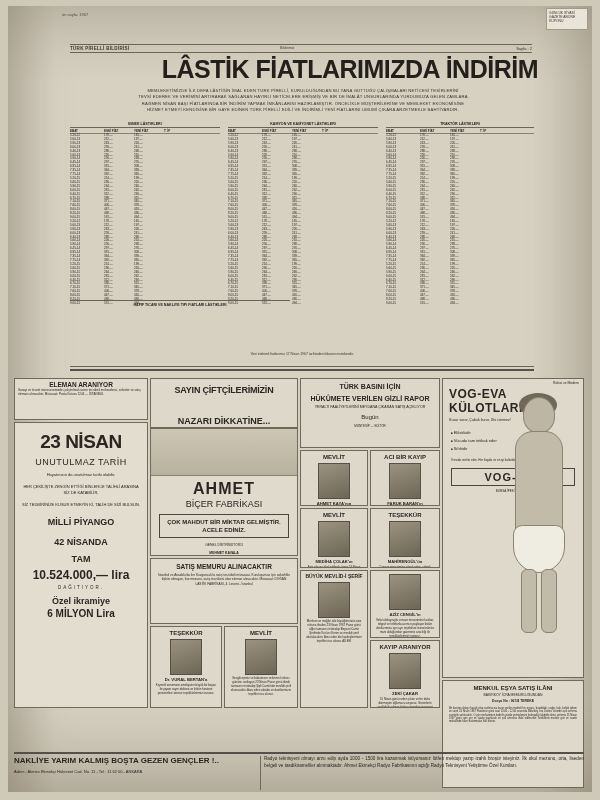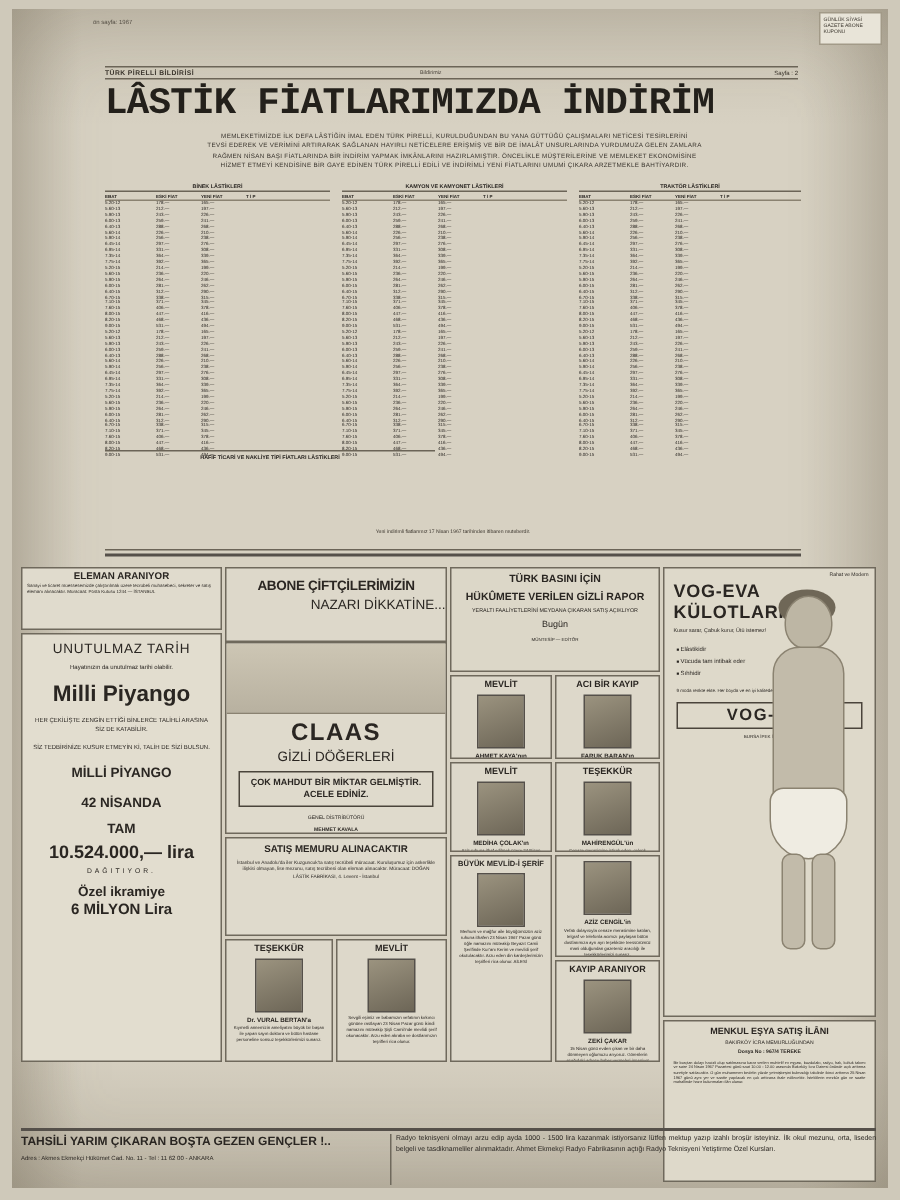--- a/index.html
+++ b/index.html
@@ -35,22 +35,22 @@
   }
 
   
   .hdr-line{position:absolute;left:70px;top:44px;width:462px;border-top:1px solid #6b6457;}
   .hdr-left{position:absolute;left:70px;top:46px;font-size:4.5px;letter-spacing:.3px;font-weight:bold;color:#3a342c;}
   .hdr-mid{position:absolute;left:280px;top:46px;font-size:3.6px;color:#4a443b;}
   .hdr-right{position:absolute;right:68px;top:46px;font-size:4px;color:#3a342c;}
   .hdr-line2{position:absolute;left:70px;top:52px;width:462px;border-top:1px solid #6b6457;}
 
   .headline{
-    position:absolute;left:70px;top:56px;width:468px;text-align:left;
-    font-family:Liberation Mono, monospace;
+    position:absolute;left:70px;top:56px;width:468px;text-align:right;
+    font-family:Liberation Sans, sans-serif;
     font-weight:bold;font-size:25px;letter-spacing:-.5px;color:#23201b;
     line-height:26px;
   }
   .sub-block{position:absolute;left:74px;top:88px;width:458px;text-align:center;}
   .sub-block div{font-size:4.2px;line-height:6.4px;color:#38332c;letter-spacing:.2px;}
 
   
   .tables{
     position:absolute;left:70px;top:122px;width:464px;height:250px;
   }
@@ -87,21 +87,21 @@
   #ad-piyango .l10{font-size:10px;font-weight:bold;margin-top:2px;}
 
   
   #ad-eleman{left:0;top:0;width:134px;height:42px;background:#e0dbcd;}
   #ad-eleman .t{font-size:6.5px;font-weight:bold;text-align:center;margin-top:2px;}
   #ad-eleman .s{font-size:3px;line-height:3.8px;padding:1px 3px;}
 
   
   #ad-ciftci{left:136px;top:0;width:148px;height:50px;background:#ddd8ca;}
   #ad-ciftci .t1{font-size:9px;font-weight:bold;text-align:center;margin-top:6px;letter-spacing:-.2px;}
-  #ad-ciftci .t2{font-size:9px;font-weight:normal;text-align:right;margin-top:3px;}
+  #ad-ciftci .t2{font-size:9px;font-weight:bold;text-align:center;margin-top:21px;}
 
   #ad-claas{left:136px;top:50px;width:148px;height:128px;background:#dfdacc;}
   #claas-img{height:46px;background:linear-gradient(180deg,#cdc6b4,#b8b1a0);border-bottom:1px solid #8a8271;}
   #ad-claas .brand{font-size:16px;font-weight:bold;text-align:center;letter-spacing:1px;margin-top:4px;}
   #ad-claas .sl{font-size:9px;text-align:center;margin-top:1px;}
   #ad-claas .box{margin:5px 8px;border:1px solid #4a443b;padding:3px;text-align:center;font-size:6px;font-weight:bold;line-height:8px;}
   #ad-claas .addr{font-size:3.4px;text-align:center;line-height:4.6px;margin-top:3px;}
 
   #ad-satis{left:136px;top:180px;width:148px;height:66px;background:#dfdacc;}
   #ad-satis .t{font-size:6.5px;font-weight:bold;text-align:center;margin-top:4px;}
@@ -1026,43 +1026,43 @@
   <div class="tbl-rule2"></div>
 
   <div class="ads">
 
     <div class="ad" id="ad-eleman">
       <div class="t">ELEMAN ARANIYOR</div>
       <div class="s">Sanayi ve ticaret müessesemizde çalıştırılmak üzere tecrübeli muhasebeci, sekreter ve satış elemanı alınacaktır. Müracaat: Posta Kutusu 1244 — İSTANBUL</div>
     </div>
 
     <div class="ad c" id="ad-piyango">
+      <div class="l1">23 NİSAN</div>
       <div class="l2">UNUTULMAZ TARİH</div>
       <div class="l3">Hayatınızın da unutulmaz tarihi olabilir.</div>
-      <div class="l4">Milli Piyango</div>
       <div class="l5">HER ÇEKİLİŞTE ZENGİN ETTİĞİ BİNLERCE TALİHLİ ARASINA SİZ DE KATABİLİR.</div>
       <div class="l5">SİZ TEDBİRİNİZE KUSUR ETMEYİN Kİ, TALİH DE SİZİ BULSUN.</div>
       <div class="l6">MİLLİ PİYANGO</div>
       <div class="l6">42 NİSANDA</div>
       <div class="l9">TAM</div>
       <div class="l7">10.524.000,— lira</div>
       <div class="l8">DAĞITIYOR.</div>
       <div class="l9">Özel ikramiye</div>
       <div class="l10">6 MİLYON Lira</div>
     </div>
 
     <div class="ad" id="ad-ciftci">
-      <div class="t1">ABONE ÇİFTÇİLERİMİZİN</div>
+      <div class="t1">SAYIN ÇİFTÇİLERİMİZİN</div>
       <div class="t2">NAZARI DİKKATİNE...</div>
     </div>
 
     <div class="ad" id="ad-claas">
       <div id="claas-img"></div>
-      <div class="brand">CLAAS</div>
-      <div class="sl">GİZLİ DÖĞERLERİ</div>
+      <div class="brand">AHMET</div>
+      <div class="sl">BİÇER FABRİKASI</div>
       <div class="box">ÇOK MAHDUT BİR MİKTAR GELMİŞTİR. ACELE EDİNİZ.</div>
       <div class="addr">GENEL DİSTRİBÜTÖRÜ</div>
       <div class="addr b">MEHMET KAVALA</div>
 
     </div>
 
     <div class="ad" id="ad-satis">
       <div class="t">SATIŞ MEMURU ALINACAKTIR</div>
       <div class="s">İstanbul ve Anadolu'da iler Kuzguncuk'ta satış tecrübeli müracaat. Kuruluşumuz için askerlikle ilişkisi olmayan, lise mezunu, satış tecrübesi olan eleman alınacaktır. Müracaat: DOĞAN LÂSTİK FABRİKASI, 4. Levent - İstanbul</div>
     </div>
@@ -1161,19 +1161,19 @@
     <div class="ad" id="ad-menkul">
       <div class="t">MENKUL EŞYA SATIŞ İLÂNI</div>
       <div class="s">BAKIRKÖY İCRA MEMURLUĞUNDAN</div>
       <div class="s b">Dosya No : 967/4 TEREKE</div>
       <div class="bd">Bir borçtan dolayı hacizli olup satılmasına karar verilen muhtelif ev eşyası, buzdolabı, radyo, halı, koltuk takımı ve saire 24 Nisan 1967 Pazartesi günü saat 10.00 - 12.00 arasında Bakırköy İcra Dairesi önünde açık arttırma suretiyle satılacaktır. O gün muhammen bedelin yüzde yetmişbeşini bulmadığı takdirde ikinci arttırma 25 Nisan 1967 günü aynı yer ve saatte yapılacak en çok arttırana ihale edilecektir. İsteklilerin mezkûr gün ve saatte mahallinde hazır bulunmaları ilân olunur.</div>
     </div>
   </div>
 
   <div class="bottom">
     <div id="bt-left">
-      <div class="t">TAHSİLİ YARIM ÇIKARAN BOŞTA GEZEN GENÇLER !..</div>
+      <div class="t">NAKLİYE YARIM KALMIŞ BOŞTA GEZEN GENÇLER !..</div>
       <div class="s">Adres : Akmes Ekmekçi Hükümet Cad. No. 11 - Tel : 11 62 00 - ANKARA</div>
     </div>
     <div class="vsep"></div>
     <div id="bt-right">Radyo teknisyeni olmayı arzu edip ayda 1000 - 1500 lira kazanmak istiyorsanız lütfen mektup yazıp izahlı broşür isteyiniz. İlk okul mezunu, orta, liseden belgeli ve tasdiknameliler alınmaktadır. Ahmet Ekmekçi Radyo Fabrikasının açtığı Radyo Teknisyeni Yetiştirme Özel Kursları.</div>
   </div>
 </div>
 
 </body></html>

